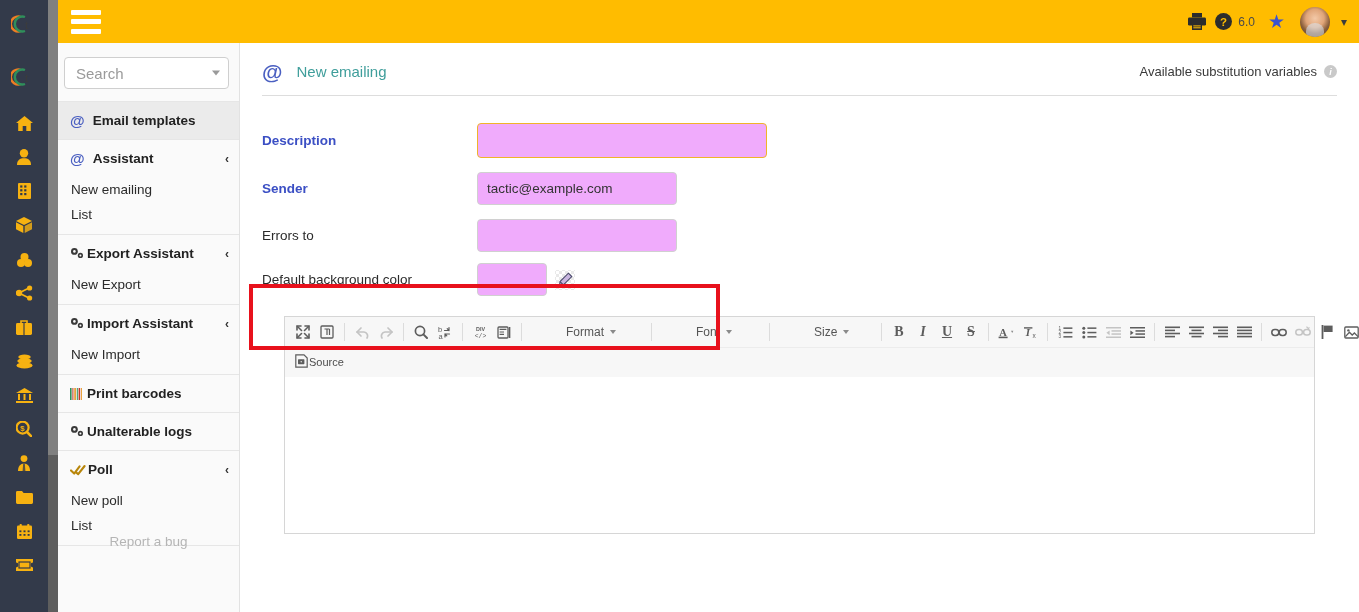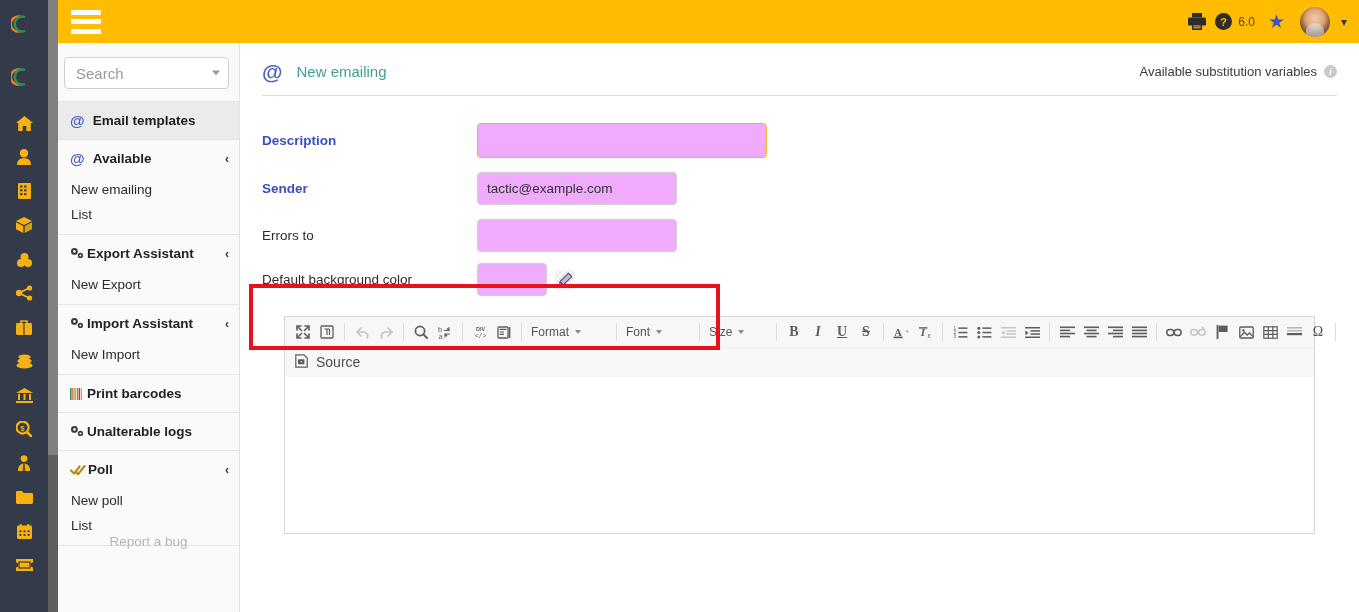--- a/index.html
+++ b/index.html
@@ -178,32 +178,32 @@
     color:#5d5d5d; cursor:pointer; flex: 0 0 auto;
   }
   .tb.disabled { color:#c4c4c4; cursor:default; }
   .tb.letter { font-size: 14px; font-weight:bold; font-family:"Liberation Serif", serif; }
   .tb.letter.i { font-style:italic; font-weight:bold; }
   .tb.letter.u { text-decoration:underline; font-weight:bold; }
   .tb.letter.s { text-decoration:line-through; font-weight:bold; }
   .tsep { width:1px; height:18px; background:#dcdcdc; margin: 0 5px; flex:0 0 auto; }
   .combo {
     display:flex; align-items:center; height:22px; font-size:12px; color:#555;
-    cursor:pointer; flex:0 0 auto; padding-left:4px;
+    cursor:pointer; flex:0 0 auto; padding-left:4px;margin-left:35px;
   }
   .combo .cv { white-space:nowrap; }
   .combo .ccaret {
     margin-left: 6px; width:0;height:0;
     border-left:3px solid transparent;border-right:3px solid transparent;
     border-top:4px solid #8a8a8a;
   }
   .combo.format { width: 84px; }
   .combo.font { width: 72px; }
   .combo.size { width: 66px; }
-  .source-btn { display:flex; align-items:center; gap:8px; font-size:14px; color:#4d4d4d; cursor:pointer; padding-left:4px;}
+  .source-btn { display:flex; align-items:center; gap:1px; font-size:11px; color:#4d4d4d; cursor:pointer; padding-left:4px;}
   .ed-body { background:#fff; height: 155px; }
 </style>
 </head>
 <body>
 
 <div id="app">
 
   <div class="icon-rail">
     <div class="rail-logo">
       <svg width="26" height="18" viewBox="0 0 26 18">
@@ -380,21 +380,21 @@
     <div class="mgroup first">
       <div class="mhead active">
         <span class="mh-icon at-icon">@</span>
         <span>Email templates</span>
       </div>
     </div>
 
     <div class="mgroup">
       <div class="mhead">
         <span class="mh-icon at-icon">@</span>
-        <span>Available</span>
+        <span>Assistant</span>
         <span class="chev">‹</span>
       </div>
       <div class="msub">New emailing</div>
       <div class="msub">List</div>
     </div>
 
     <div class="mgroup">
       <div class="mhead">
         <span class="mh-icon tight">
           <svg width="15" height="13" viewBox="0 0 15 13" fill="#3a3a3a">

